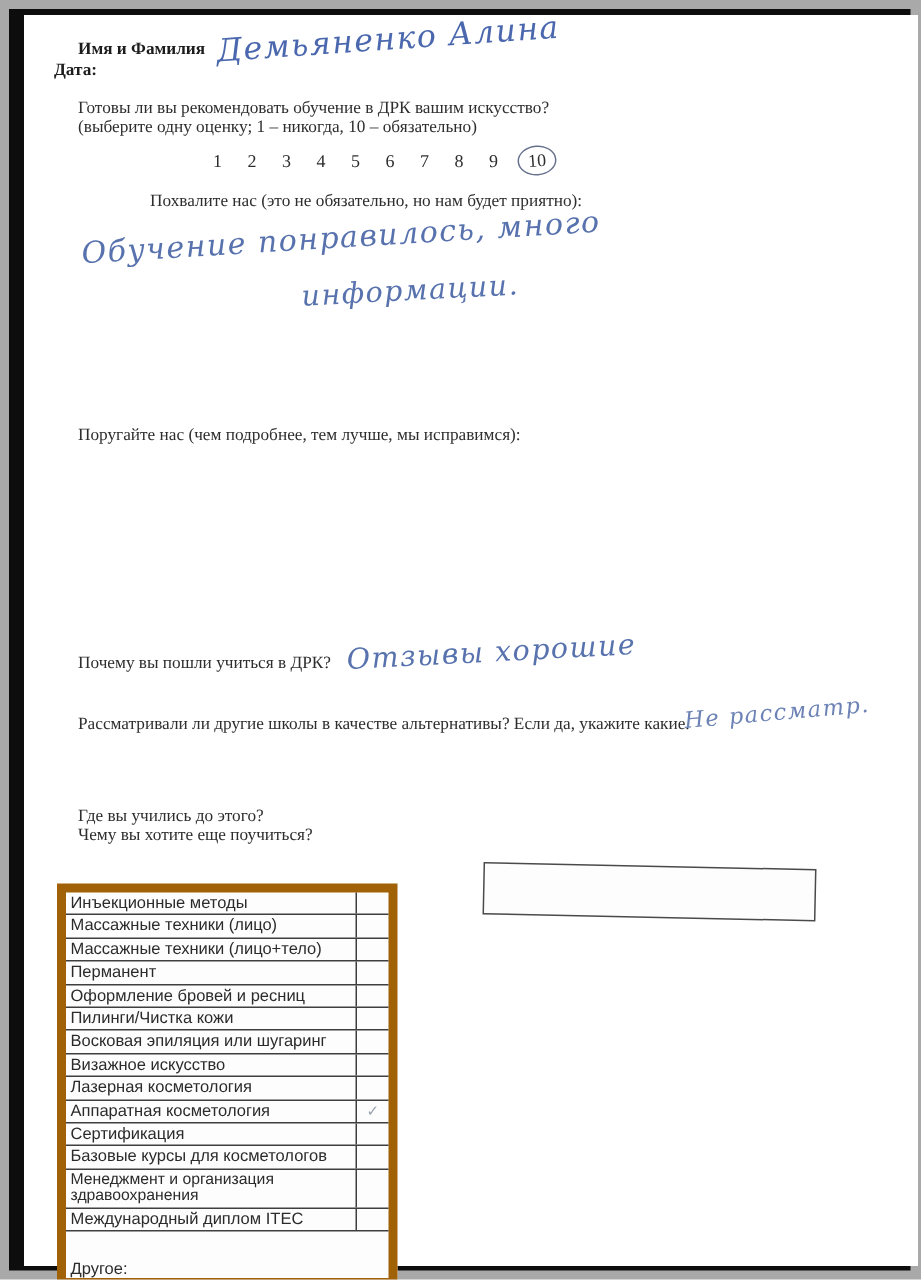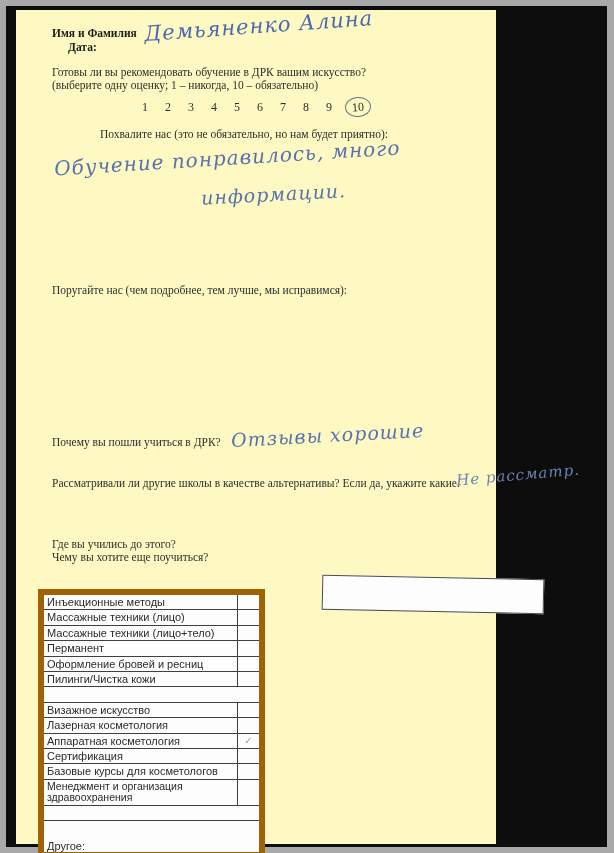--- a/index.html
+++ b/index.html
@@ -4,22 +4,22 @@
 <style>
   html,body{margin:0;padding:0;}
   body{
     width:614px;height:853px;position:relative;
     background:#a9a9a9;
     font-family:"Liberation Serif", serif;
     overflow:hidden;
   }
   .black-mat{position:absolute;left:6px;top:6px;right:7px;bottom:6px;background:#0d0d0d;}
   .page{
-    position:absolute;left:16px;top:10px;width:480px;height:834px;
-    background:#fef9c3;color:#2d2d2d;
+    position:absolute;left:16px;top:10px;width:596px;height:834px;
+    background:#ffffff;color:#2d2d2d;
   }
   .abs{position:absolute;}
   .printed{font-size:11.5px;line-height:13px;color:#2e2e2e;white-space:nowrap;}
   .bold{font-weight:bold;color:#1c1c1c;}
   .hw{
     font-family:"DejaVu Serif", serif;font-style:italic;
     color:#5872ae;letter-spacing:1px;white-space:nowrap;
   }
   .hw-name{font-size:21px;transform:rotate(-4deg);color:#4b68ae;}
   .hw-praise1{font-size:20px;transform:rotate(-3.5deg);}
@@ -63,21 +63,21 @@
   }
 </style>
 </head>
 <body>
 
 <div class="black-mat"></div>
 <div class="page">
 
   <div class="abs printed bold" style="left:36px;top:17px;">Имя и Фамилия</div>
   <div class="abs hw hw-name" style="left:128px;top:4px;">Демьяненко Алина</div>
-  <div class="abs printed bold" style="left:52px;top:31px;">Дата:</div>
+  <div class="abs printed bold" style="left:20px;top:31px;">Дата:</div>
 
   <div class="abs printed" style="left:36px;top:56px;">Готовы ли вы рекомендовать обучение в ДРК вашим искусство?</div>
   <div class="abs printed" style="left:36px;top:69px;">(выберите одну оценку; 1 – никогда, 10 – обязательно)</div>
 
   <div class="abs rating" style="left:122px;top:87px;">
       <span class="num">1</span>
       <span class="num">2</span>
       <span class="num">3</span>
       <span class="num">4</span>
       <span class="num">5</span>
@@ -124,20 +124,21 @@
       </div>
       <div class="t-row">
         <div class="t-label">Оформление бровей и ресниц</div>
         <div class="t-check"></div>
       </div>
       <div class="t-row">
         <div class="t-label">Пилинги/Чистка кожи</div>
         <div class="t-check"></div>
       </div>
       <div class="t-row">
+        <div class="t-label">Восковая эпиляция или шугаринг</div>
         <div class="t-check"></div>
       </div>
       <div class="t-row">
         <div class="t-label">Визажное искусство</div>
         <div class="t-check"></div>
       </div>
       <div class="t-row">
         <div class="t-label">Лазерная косметология</div>
         <div class="t-check"></div>
       </div>
@@ -153,20 +154,21 @@
       </div>
       <div class="t-row">
         <div class="t-label">Базовые курсы для косметологов</div>
         <div class="t-check"></div>
       </div>
       <div class="t-row tall">
         <div class="t-label">Менеджмент и организация здравоохранения</div>
         <div class="t-check"></div>
       </div>
       <div class="t-row">
+        <div class="t-label">Международный диплом ITEC</div>
         <div class="t-check"></div>
       </div>
       <div class="t-row last no-check">
         <div class="t-label">Другое:</div>
       </div>
     </div>
 
 </div>
 
 </body></html>

